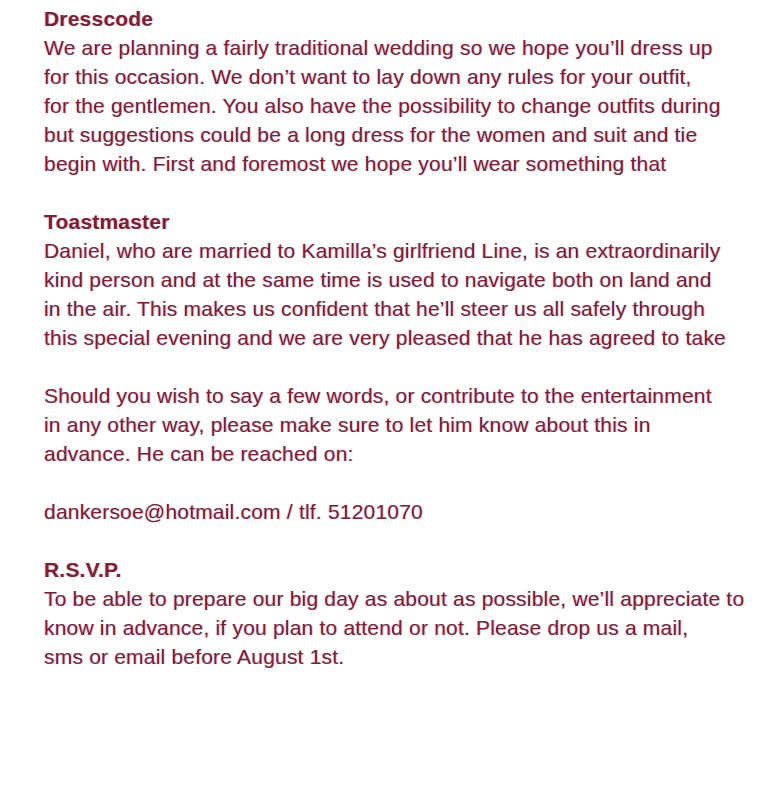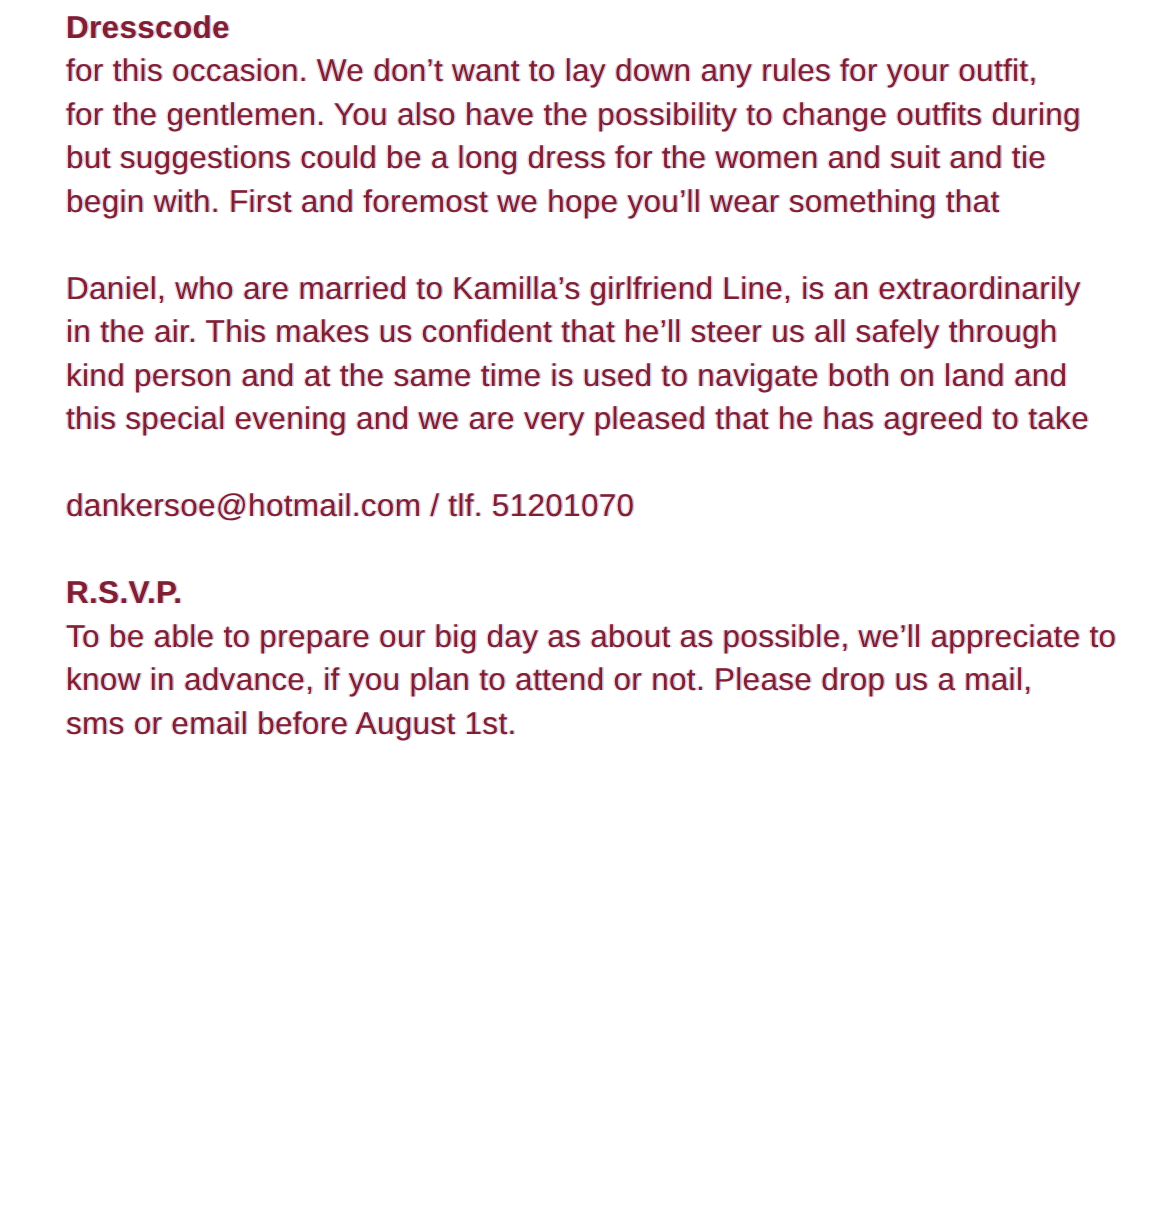--- a/index.html
+++ b/index.html
@@ -42,33 +42,40 @@
   }
 </style>
 </head>
 <body>
 
 <main class="page">
 
   <section class="sec">
     <div class="line title">Dresscode</div>
     <div class="para">
+      <div class="line">We are planning a fairly traditional wedding so we hope you’ll dress up</div>
       <div class="line">for this occasion. We don’t want to lay down any rules for your outfit,</div>
       <div class="line">for the gentlemen. You also have the possibility to change outfits during</div>
       <div class="line">but suggestions could be a long dress for the women and suit and tie</div>
       <div class="line">begin with. First and foremost we hope you’ll wear something that</div>
     </div>
   </section>
 
   <section class="sec">
+    <div class="line title">Toastmaster</div>
     <div class="para">
       <div class="line">Daniel, who are married to Kamilla’s girlfriend Line, is an extraordinarily</div>
+      <div class="line">kind person and at the same time is used to navigate both on land and</div>
       <div class="line">in the air. This makes us confident that he’ll steer us all safely through</div>
-      <div class="line">kind person and at the same time is used to navigate both on land and</div>
       <div class="line">this special evening and we are very pleased that he has agreed to take</div>
+    </div>
+    <div class="para">
+      <div class="line">Should you wish to say a few words, or contribute to the entertainment</div>
+      <div class="line">in any other way, please make sure to let him know about this in</div>
+      <div class="line">advance. He can be reached on:</div>
     </div>
     <div class="para">
       <div class="line">dankersoe@hotmail.com / tlf. 51201070</div>
     </div>
   </section>
 
   <section class="sec">
     <div class="line title">R.S.V.P.</div>
     <div class="para">
       <div class="line">To be able to prepare our big day as about as possible, we’ll appreciate to</div>

